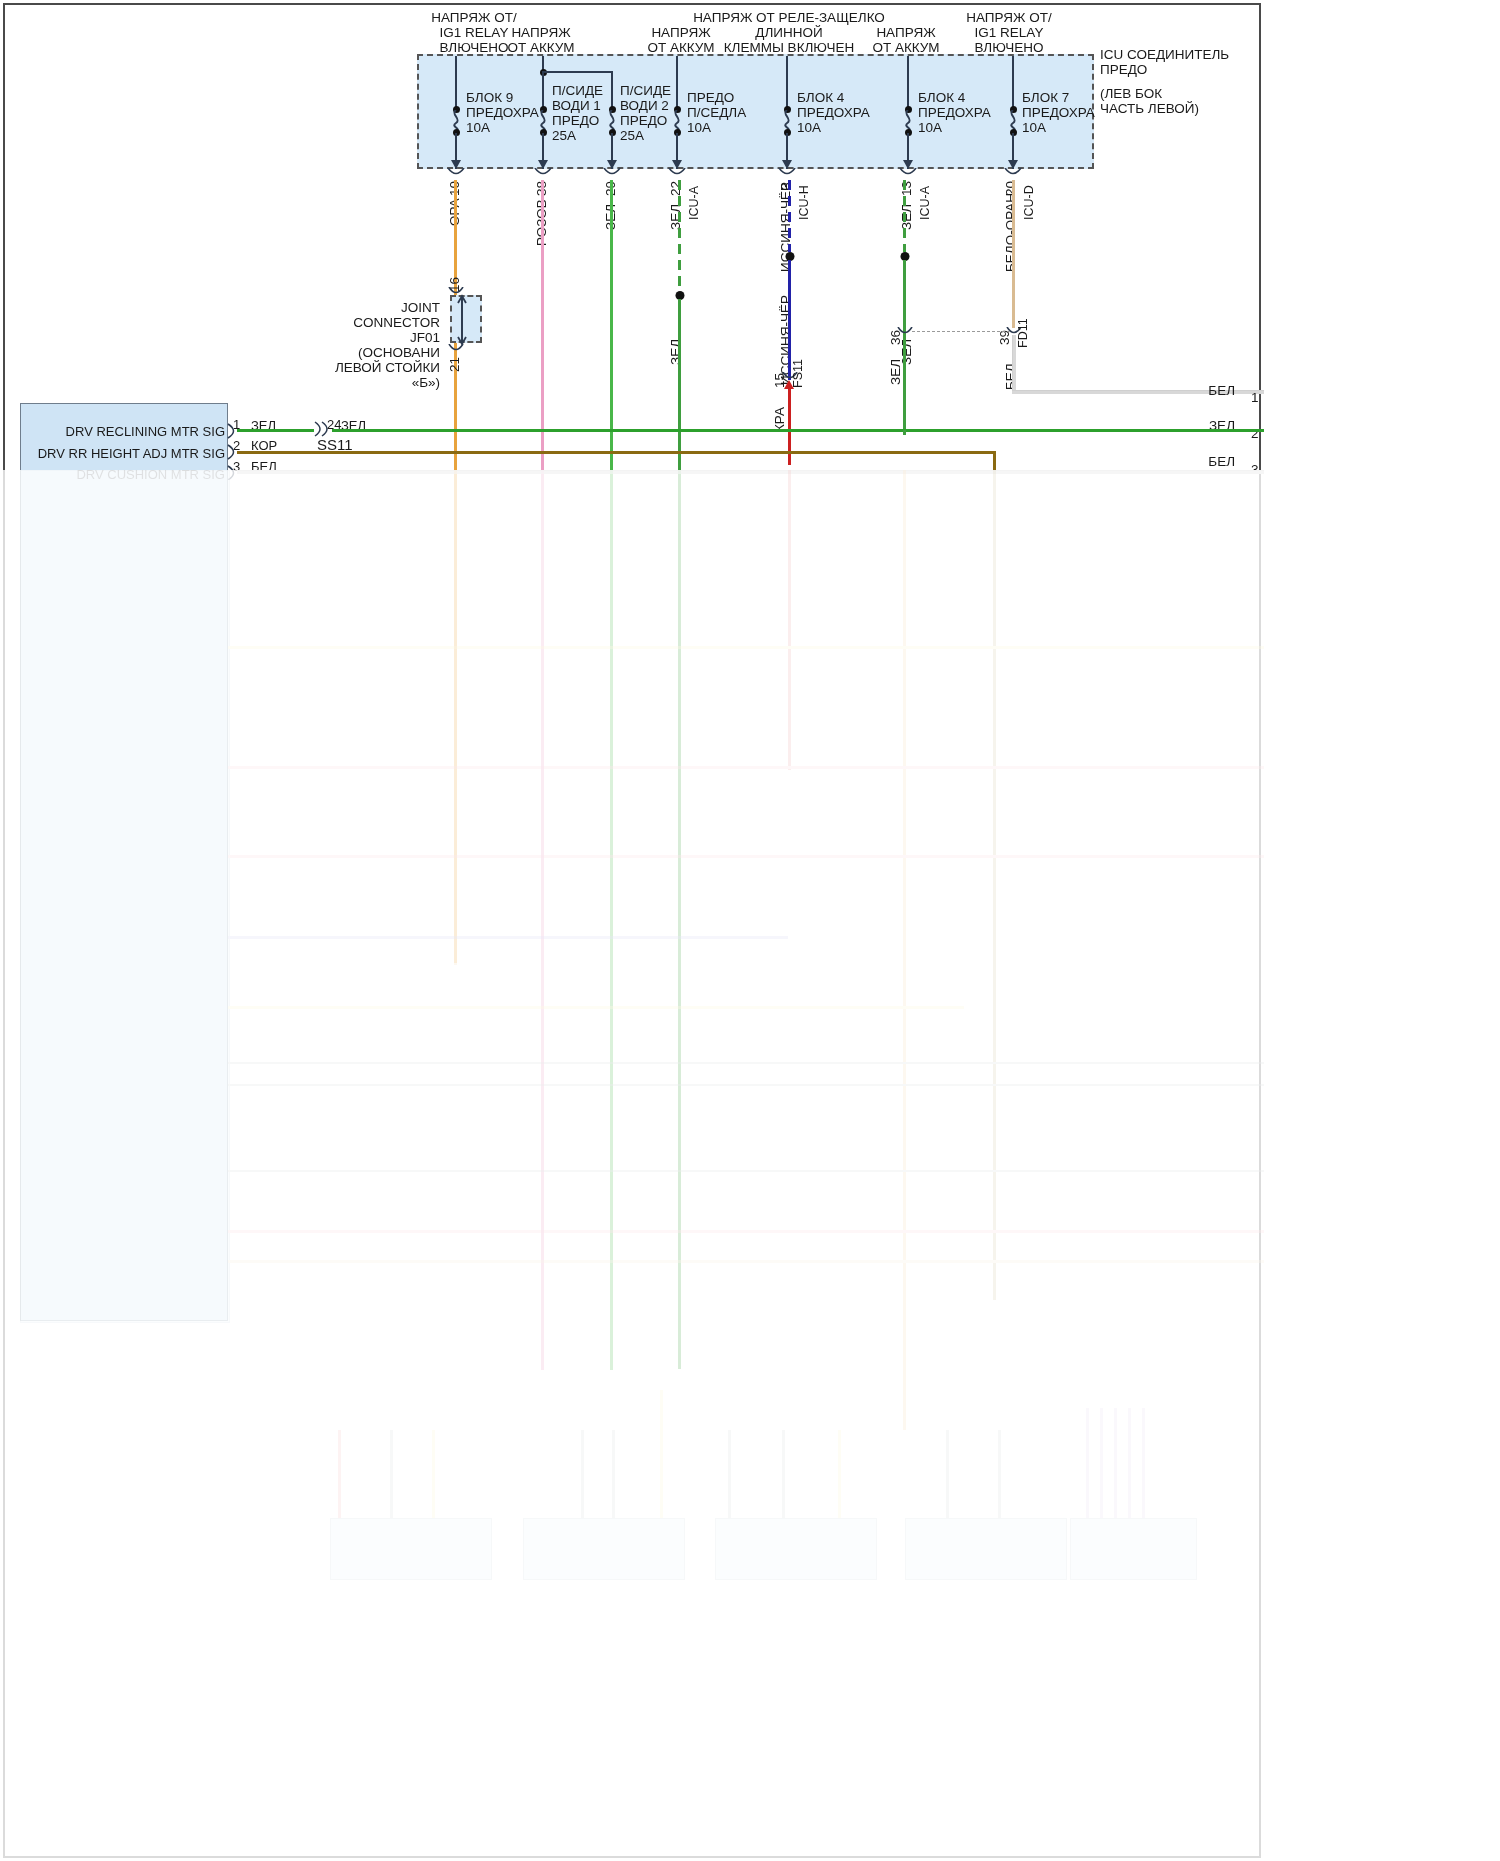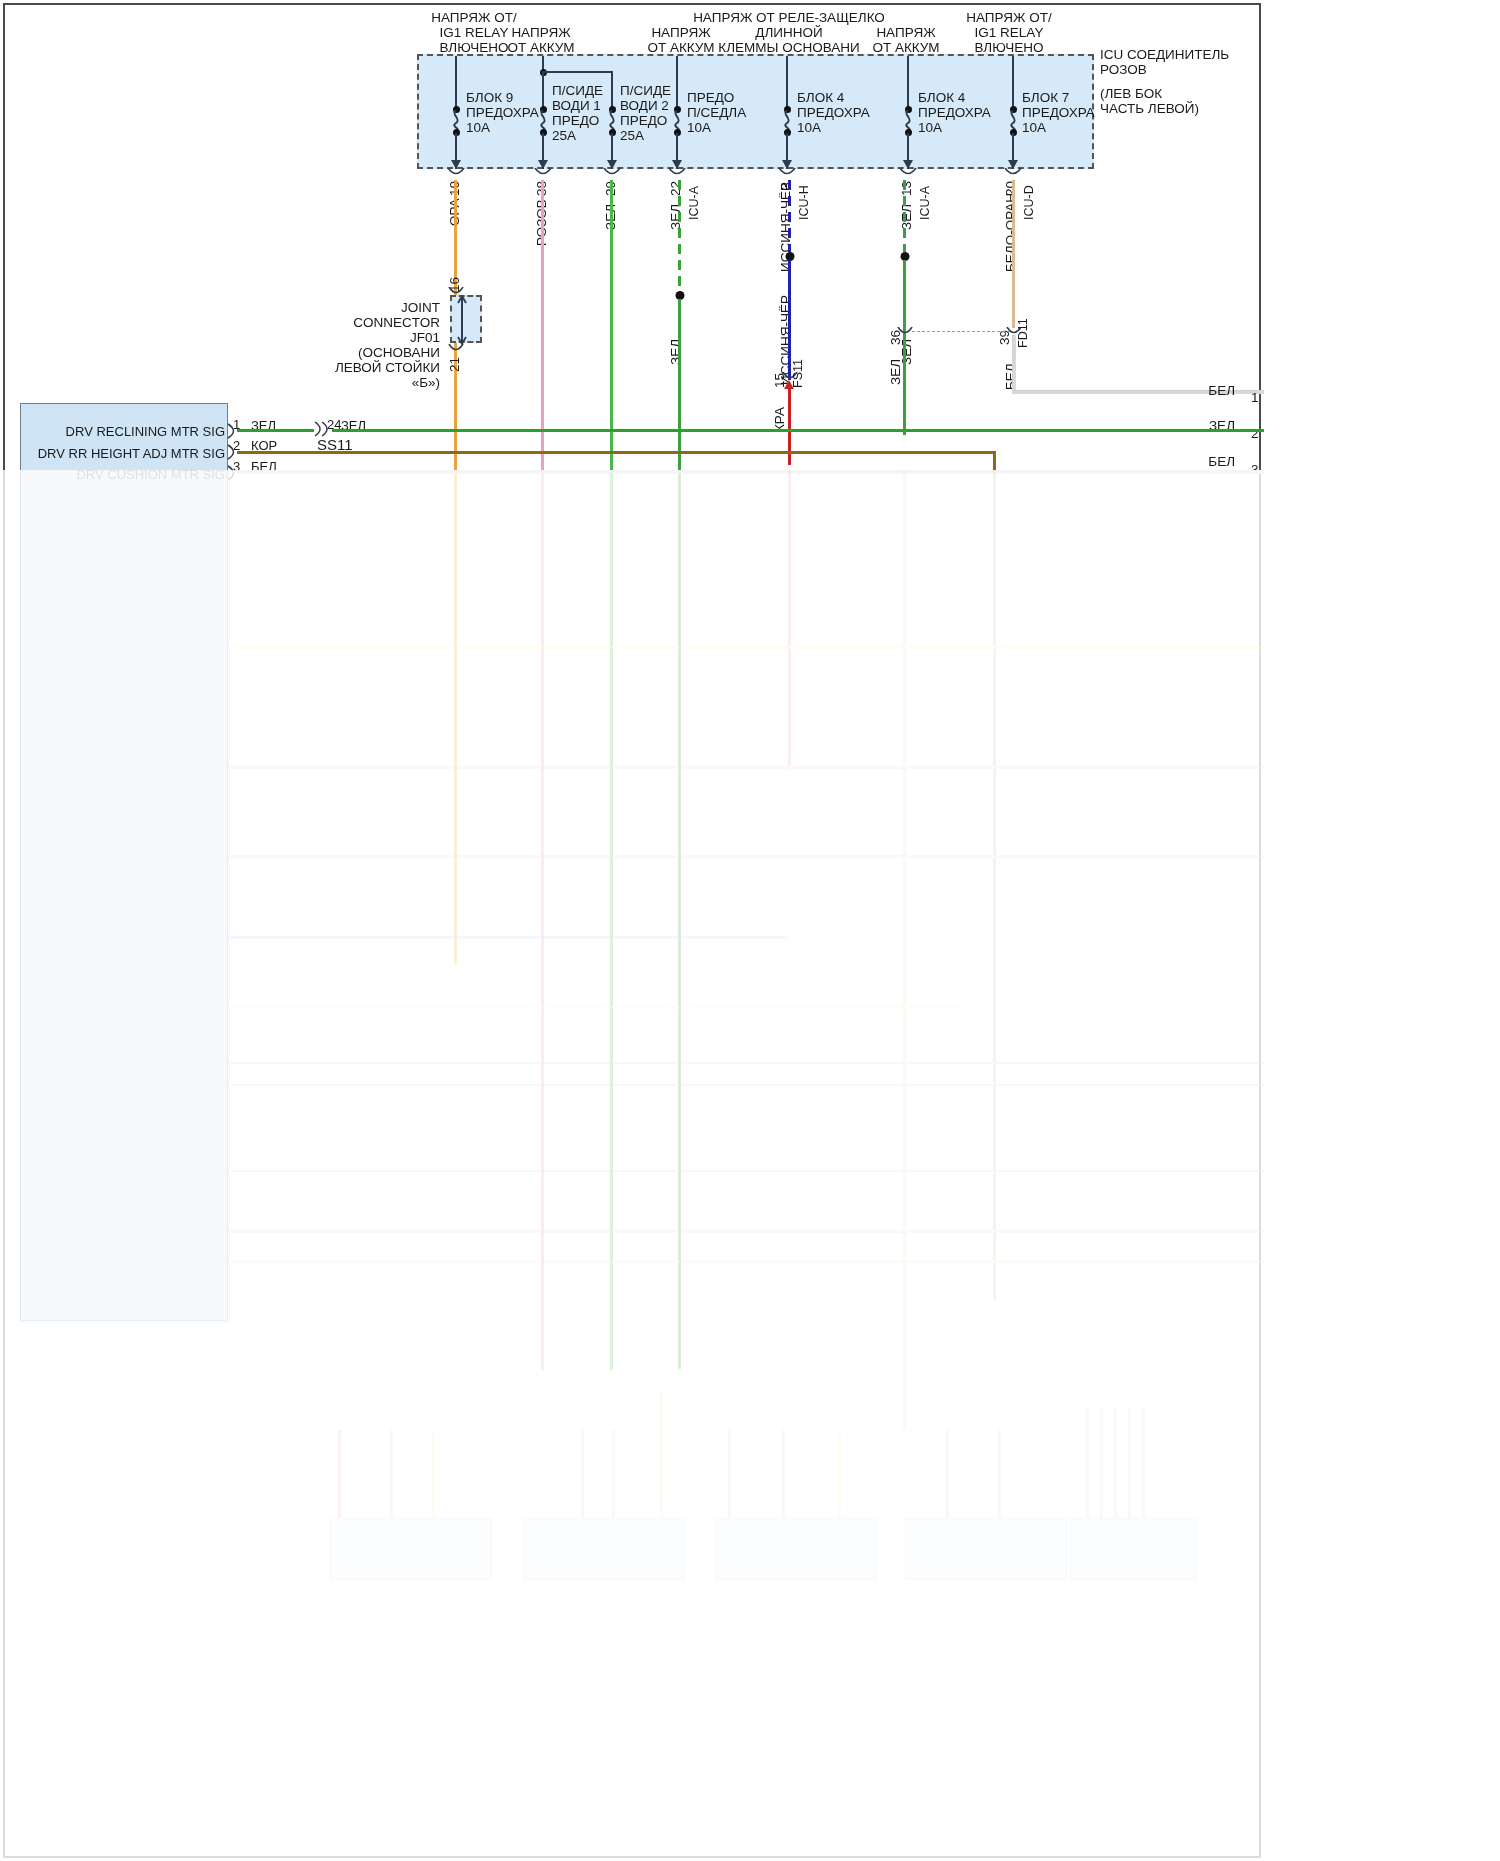--- a/index.html
+++ b/index.html
@@ -67,21 +67,21 @@
 ВЛЮЧЕНО</div>
 
   <div class="txt c" style="left:541px;top:25px;">НАПРЯЖ
 ОТ АККУМ</div>
 
   <div class="txt c" style="left:681px;top:25px;">НАПРЯЖ
 ОТ АККУМ</div>
 
   <div class="txt c" style="left:789px;top:10px;">НАПРЯЖ ОТ РЕЛЕ-ЗАЩЕЛКО
 ДЛИННОЙ
-КЛЕММЫ ОСНОВАНИ</div>
+КЛЕММЫ ВКЛЮЧЕН</div>
 
   <div class="txt c" style="left:906px;top:25px;">НАПРЯЖ
 ОТ АККУМ</div>
 
   <div class="txt c" style="left:1009px;top:10px;">НАПРЯЖ ОТ/
 IG1 RELAY
 ВЛЮЧЕНО</div>
 
   <div id="fusebox"></div>
 
@@ -175,21 +175,21 @@
 
   <div class="txt" style="left:918px;top:90px;">БЛОК 4
 ПРЕДОХРА
 10А</div>
 
   <div class="txt" style="left:1022px;top:90px;">БЛОК 7
 ПРЕДОХРА
 10А</div>
 
   <div class="txt" style="left:1100px;top:47px;">ICU СОЕДИНИТЕЛЬ
-РОЗОВ</div>
+ПРЕДО</div>
   <div class="txt" style="left:1100px;top:86px;">(ЛЕВ БОК
 ЧАСТЬ ЛЕВОЙ)</div>
 
   <svg class="abs" style="left:438px;top:168px;" width="660" height="14">
     <g stroke="#2d3b50" stroke-width="1.6" fill="none">
       <path d="M10 0 q8 11 16 0"></path>
       <path d="M97 0 q8 11 16 0"></path>
       <path d="M166 0 q8 11 16 0"></path>
       <path d="M231 0 q8 11 16 0"></path>
       <path d="M341 0 q8 11 16 0"></path>

